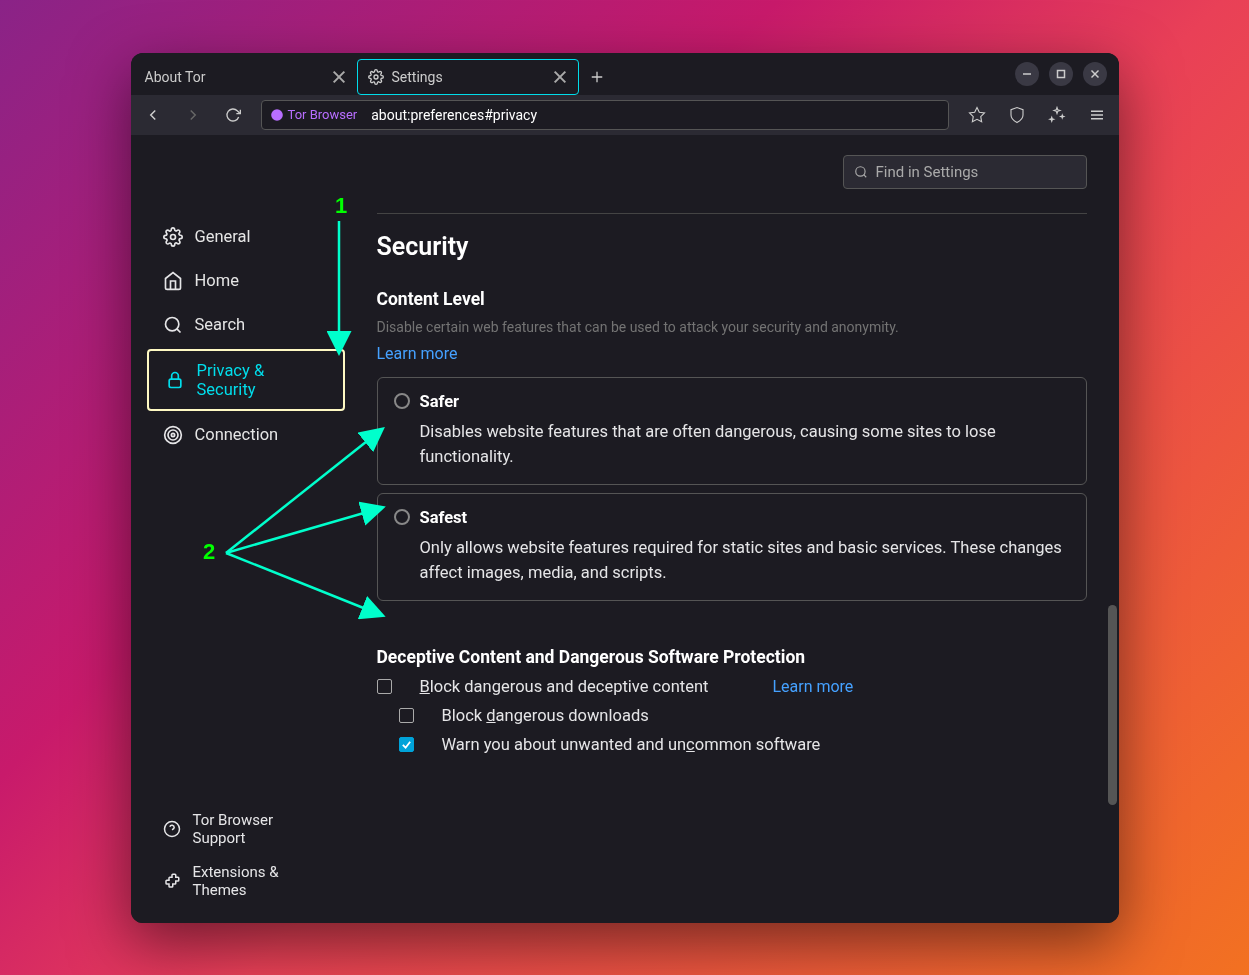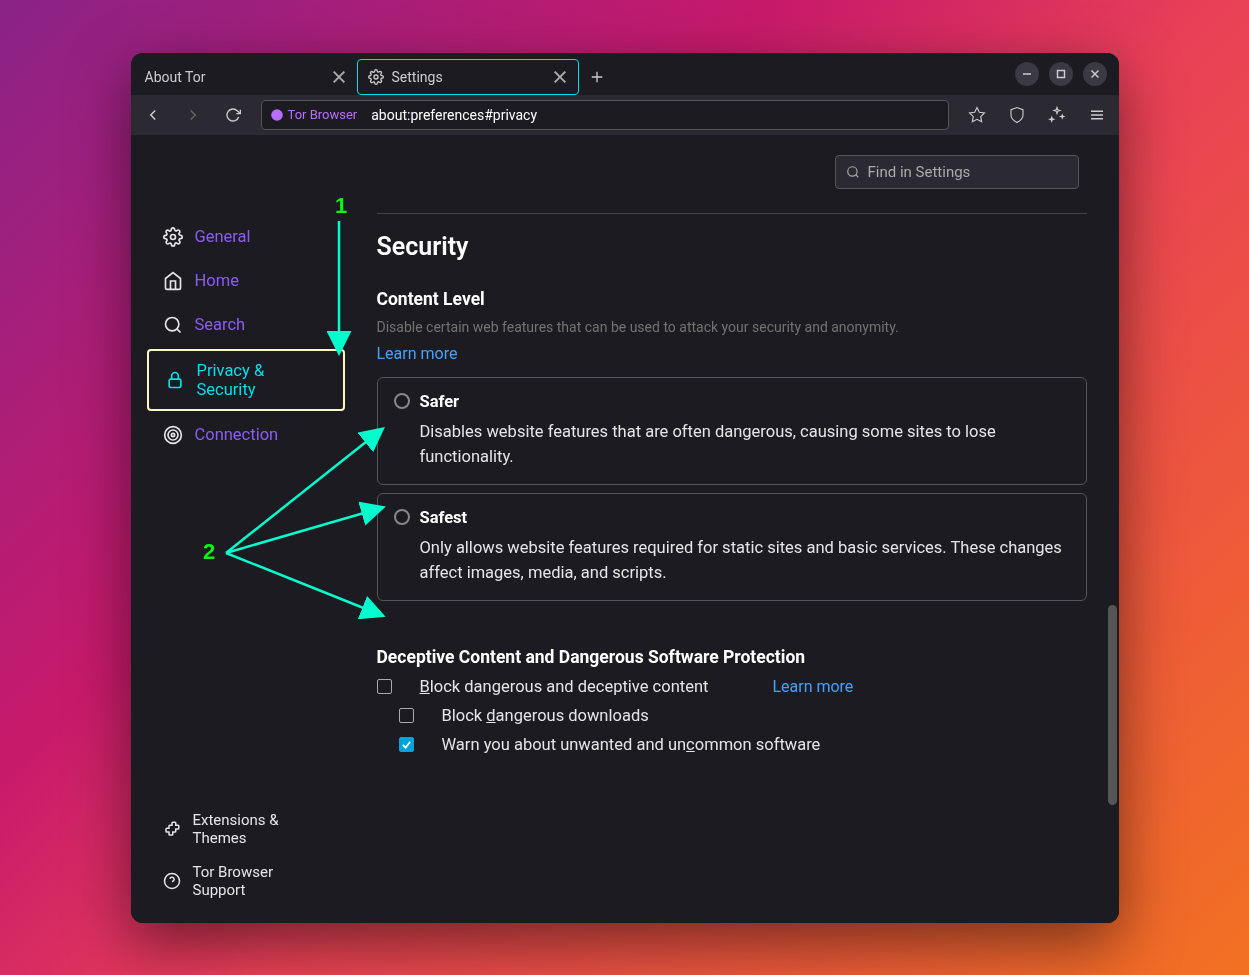--- a/index.html
+++ b/index.html
@@ -44,37 +44,37 @@
 .urlprefix { height: 100%; display: flex; align-items: center; padding: 0 8px; color: #b86eff; font-size: 13px; gap: 4px; }
 .urltext { color: #fff; font-size: 14px; padding-left: 6px; }
 .content {
   flex: 1; display: flex; background: #1c1b22; overflow: hidden; position: relative;
 }
 .sidebar {
   width: 230px; flex-shrink: 0; padding: 24px 0 16px 0; display: flex; flex-direction: column;
 }
 .navitem {
   display: flex; align-items: center; gap: 12px;
-  padding: 10px 16px; margin: 2px 16px; color: #8b5cf6; font-size: 16.5px;
+  padding: 10px 16px; margin: 2px 16px; color: #e5e5e5; font-size: 16.5px;
   border-radius: 4px; cursor: pointer;
 }
 .navitem.active { border: 2px solid #fef9c3; color: #00ddeb; }
 .navitem.active svg { stroke: #00ddeb; }
 .navitem svg { width: 20px; height: 20px; stroke: #e5e5e7; flex-shrink: 0; }
 .sidebar-spacer { flex: 1; }
 .navfooter {
   display: flex; align-items: center; gap: 12px;
   padding: 8px 16px; margin: 0 16px; color: #e5e5e7; font-size: 15px; cursor: pointer;
 }
 .navfooter svg { width: 18px; height: 18px; stroke: #e5e5e7; flex-shrink: 0; }
 .main {
   flex: 1; overflow-y: auto; padding: 0 32px 24px 16px; position: relative;
 }
 .findbar {
-  position: absolute; top: 20px; right: 40px;
+  position: absolute; top: 20px; right: 32px;
   width: 244px; height: 34px;
   background: #2b2a33; border: 1px solid #555; border-radius: 4px;
   display: flex; align-items: center; padding: 0 10px; gap: 8px;
 }
 .findbar input { flex: 1; background: transparent; border: none; color: #fff; font-size: 15px; outline: none; }
 .findbar input::placeholder { color: #aaa; }
 .hr { border: none; border-top: 1px solid #444; margin: 78px 0 18px 0; }
 h1 { color: #fff; font-size: 25px; font-weight: 600; margin-bottom: 28px; }
 h2 { color: #fff; font-size: 17.5px; font-weight: 700; margin-bottom: 8px; }
 .subtext { color: #737373; font-size: 14px; line-height: 1.5; }
@@ -243,31 +243,31 @@
         <svg viewBox="0 0 24 24" fill="none" stroke-width="2">
             <circle cx="12" cy="12" r="10"></circle>
             <circle cx="12" cy="12" r="6"></circle>
             <circle cx="12" cy="12" r="2"></circle>
           </svg>
         <span>Connection</span>
       </div>
       <div class="sidebar-spacer"></div>
       <div class="navfooter">
         <svg viewBox="0 0 24 24" fill="none" stroke-width="2">
-            <path d="M20 7h-3V4a1 1 0 00-1-1h-3a1 1 0 00-1 1v3H9a1 1 0 00-1 1v3H5a1 1 0 00-1 1v3a1 1 0 001 1h3v3a1 1 0 001 1h3a1 1 0 001-1v-3h3a1 1 0 001-1v-3h3a1 1 0 001-1V8a1 1 0 00-1-1z"></path>
-          </svg>
-        <span>Extensions &amp; Themes</span>
-      </div>
-      <div class="navfooter">
-        <svg viewBox="0 0 24 24" fill="none" stroke-width="2">
             <circle cx="12" cy="12" r="10"></circle>
             <path d="M9.09 9a3 3 0 015.83 1c0 2-3 3-3 3"></path>
             <line x1="12" y1="17" x2="12.01" y2="17"></line>
           </svg>
         <span>Tor Browser Support</span>
+      </div>
+      <div class="navfooter">
+        <svg viewBox="0 0 24 24" fill="none" stroke-width="2">
+            <path d="M20 7h-3V4a1 1 0 00-1-1h-3a1 1 0 00-1 1v3H9a1 1 0 00-1 1v3H5a1 1 0 00-1 1v3a1 1 0 001 1h3v3a1 1 0 001 1h3a1 1 0 001-1v-3h3a1 1 0 001-1v-3h3a1 1 0 001-1V8a1 1 0 00-1-1z"></path>
+          </svg>
+        <span>Extensions &amp; Themes</span>
       </div>
     </div>
 
     <div class="main">
       <div class="findbar">
         <svg width="14" height="14" viewBox="0 0 24 24" fill="none" stroke="#aaa" stroke-width="2">
             <circle cx="11" cy="11" r="8"></circle>
             <line x1="21" y1="21" x2="16.65" y2="16.65"></line>
           </svg>
         <input type="text" placeholder="Find in Settings" style="">

